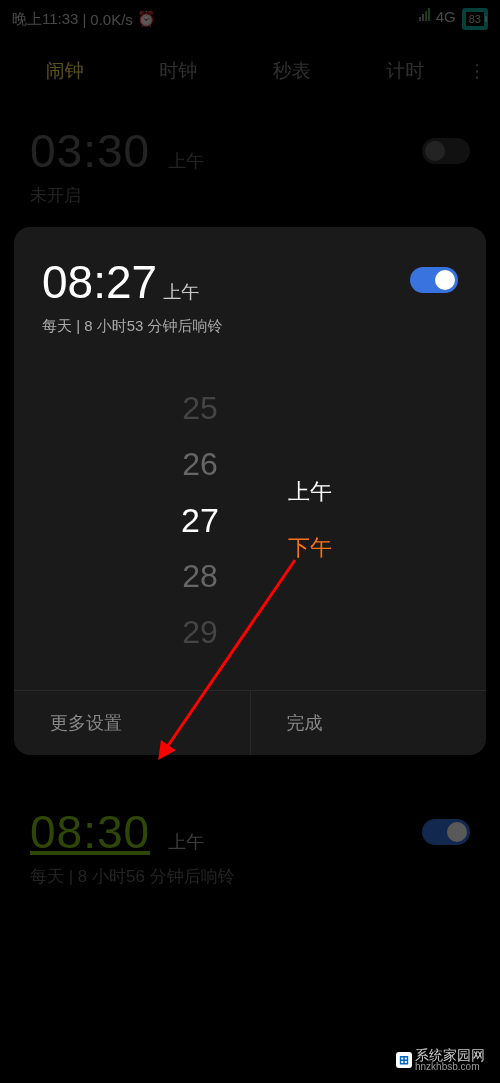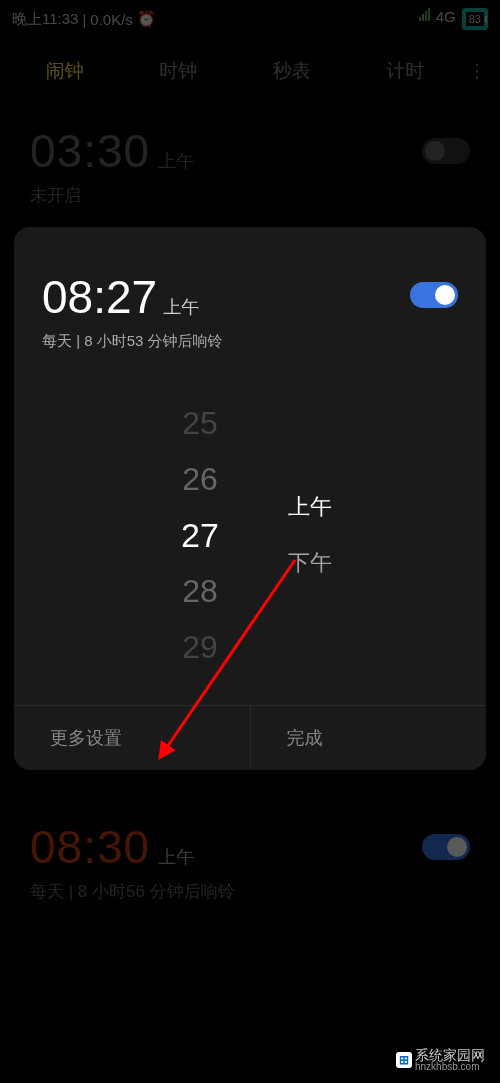--- a/index.html
+++ b/index.html
@@ -45,23 +45,23 @@
       font-size: 19px;
       color: #888;
     }
     .tab.active { color: #fde047; }
     .more-icon { width: 30px; color: #888; font-size: 18px; text-align: center; }
     
     .alarm-item {
       padding: 30px 30px 20px;
     }
     .alarm-time-row { display: flex; justify-content: space-between; align-items: center; }
-    .alarm-time { display: flex; align-items: baseline; gap: 8px; }
+    .alarm-time { display: flex; align-items: baseline; gap: 18px; }
     .alarm-time-main { font-size: 46px; font-weight: 300; color: #666; letter-spacing: 1px; }
-    .alarm-time-main.on { color: #c2410c; }
+    .alarm-time-main.on { color: #84cc16; text-decoration: underline; }
     .alarm-ampm { font-size: 18px; color: #666; }
     .alarm-ampm.on { color: #aaa; }
     .alarm-sub { font-size: 17px; color: #666; margin-top: 6px; }
     .toggle {
       width: 48px;
       height: 26px;
       background: #333;
       border-radius: 13px;
       position: relative;
     }
@@ -80,21 +80,21 @@
     .toggle.on::after { left: 25px; background: #fff; }
     
     .expanded-card {
       background: #1a1a1a;
       border-radius: 16px;
       margin: 0 14px;
       overflow: visible;
       position: relative;
     }
     .expanded-header {
-      padding: 43px 28px 14px;
+      padding: 28px 28px 14px;
       display: flex;
       justify-content: space-between;
       align-items: flex-start;
     }
     .expanded-time-block { }
     .expanded-time { display: flex; align-items: baseline; gap: 6px; }
     .expanded-time-main { font-size: 46px; font-weight: 300; color: #fff; }
     .expanded-ampm { font-size: 18px; color: #ccc; }
     .expanded-sub { font-size: 15px; color: #aaa; margin-top: 8px; }
     .expanded-toggle-wrap { padding-top: 12px; }
@@ -118,21 +118,21 @@
       line-height: 56px;
       color: #444;
       font-weight: 300;
     }
     .picker-item.near { color: #666; }
     .picker-item.selected { color: #fff; font-size: 34px; }
     .ampm-item {
       font-size: 22px;
       height: 56px;
       line-height: 56px;
-      color: #a3a3a3;
+      color: #f97316;
     }
     .ampm-item.selected { color: #fff; }
     
     .card-buttons {
       display: flex;
       border-top: 1px solid #2a2a2a;
     }
     .card-btn {
       flex: 1;
       text-align: left;

